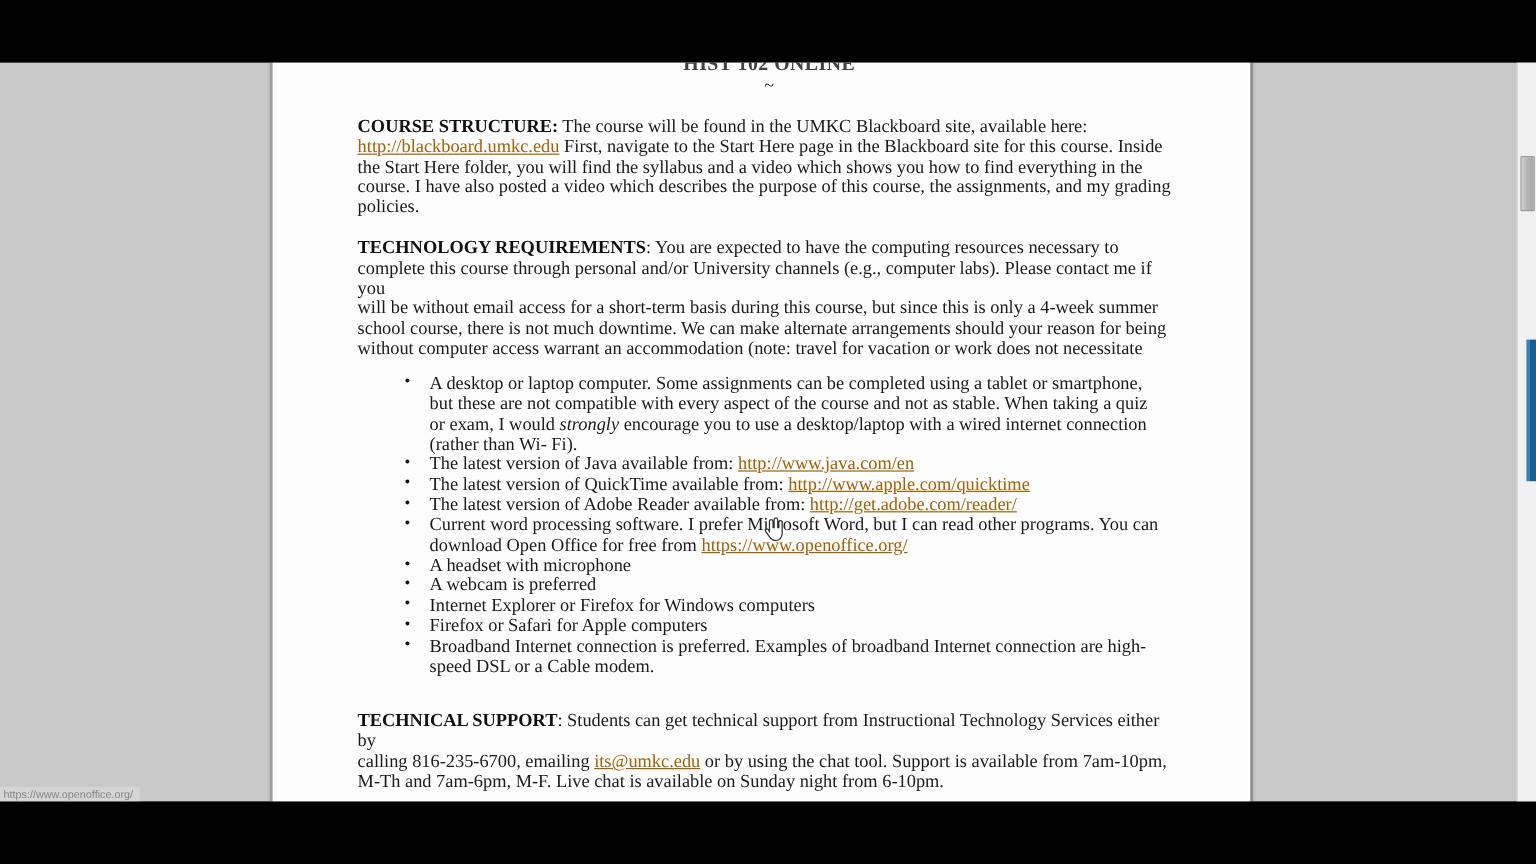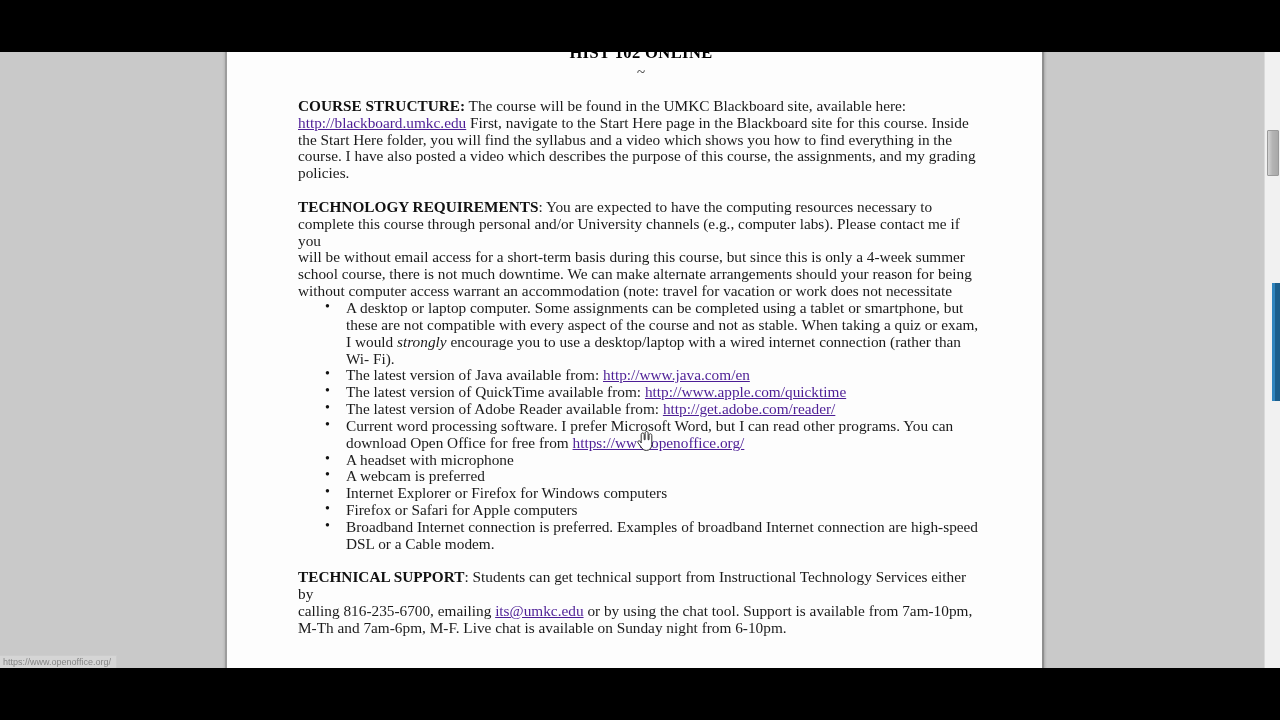--- a/index.html
+++ b/index.html
@@ -53,21 +53,21 @@
     padding: 0 58px 0 71px;
   }
   
   .doc-title {
     text-align: center;
     font-weight: bold;
     font-size: 16.5px;
     letter-spacing: 0.4px;
     margin: 0;
     padding-top: 2px;
-    color: #000000;
+    color: #404040;
     line-height: 18px;
     white-space: nowrap;
   }
   .tilde {
     text-align: center;
     font-size: 15px;
     color: #222;
     line-height: 17px;
     margin: 0;
     padding-top: 2px;
@@ -80,28 +80,28 @@
     text-align: left;
   }
   .spacer {
     height: 16.85px;
   }
   .sec-head {
     font-weight: bold;
     color: #111;
   }
   a.doclink, .doclink {
-    color: #4c1d95;
+    color: #a16207;
     text-decoration: underline;
     cursor: pointer;
   }
   em.ital { font-style: italic; }
   ul.bullets {
     list-style: none;
-    margin: 0;
+    margin: 12px;
     padding: 0;
   }
   ul.bullets > li {
     position: relative;
     padding-left: 48px;
     font-size: 15.3px;
     line-height: 16.85px;
     color: #1a1a1a;
     margin: 0;
   }

